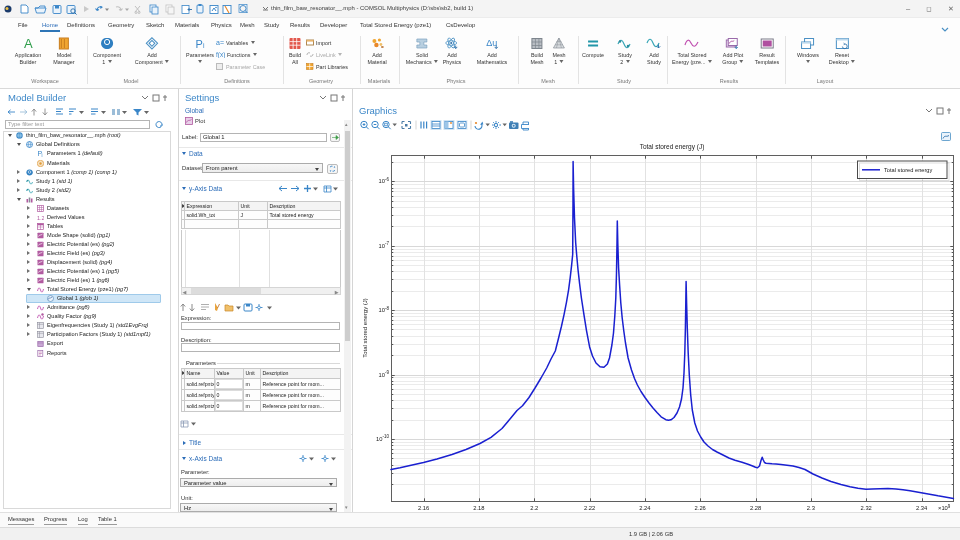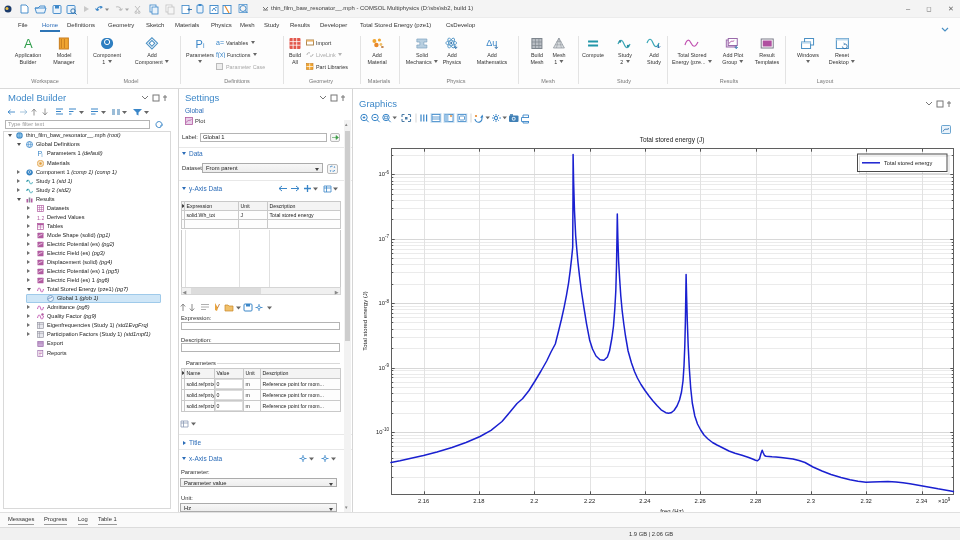--- a/index.html
+++ b/index.html
@@ -19,21 +19,21 @@
 .rbtn{position:absolute;top:4px;text-align:center;transform:translateX(-50%);font-size:5.4px;color:#333;line-height:6.6px;}
 .rbtn .ric{display:block;margin:0 auto 2px auto;}
 .rsml{position:absolute;font-size:5.4px;color:#333;white-space:nowrap;}
 .rsml .ric{display:inline-block;vertical-align:-1px;margin-right:2px;}
 .grey{color:#a9a9a9;}
 .caret{display:inline-block;width:0;height:0;border-left:2px solid transparent;border-right:2px solid transparent;border-top:3px solid #666;vertical-align:1px;margin-left:1px;}
 .caret.g{border-top-color:#b5b5b5;}
 #main{position:absolute;left:0;top:89px;width:960px;height:423px;background:#fff;}
 #mb{position:absolute;left:0;top:0;width:179px;height:423px;background:#fff;border-right:1px solid #d5d5d5;overflow:hidden;}
 #settings{position:absolute;left:179px;top:0;width:174px;height:423px;background:#fff;border-right:1px solid #d5d5d5;overflow:hidden;}
-#graphics{position:absolute;left:353px;top:6px;width:607px;height:423px;background:#fff;overflow:hidden;}
+#graphics{position:absolute;left:353px;top:13px;width:607px;height:423px;background:#fff;overflow:hidden;}
 .ptitle{font-size:9.5px;color:#3c87c8;}
 .sec-label{font-size:6.5px;color:#2b6cb8;}
 .lbl{font-size:5.8px;color:#333;}
 .inp{position:absolute;background:#fff;border:1px solid #b4b4b4;font-size:5.8px;color:#222;line-height:8px;padding-left:2px;}
 .drop{position:absolute;background:linear-gradient(#f7f7f7,#ededed);border:1px solid #ababab;font-size:5.8px;color:#222;padding-left:3px;}
 .drop:after{content:"";position:absolute;right:3px;top:3.5px;border-left:2.5px solid transparent;border-right:2.5px solid transparent;border-top:3px solid #444;}
 .tree-row{position:absolute;left:0;width:179px;height:9.1px;font-size:5.6px;color:#222;white-space:nowrap;}
 .tree-row i{font-style:italic;color:#222;}
 .tw{position:absolute;display:inline-block;}
 .exp{width:0;height:0;border-top:2.2px solid transparent;border-bottom:2.2px solid transparent;border-left:3.2px solid #707070;}

